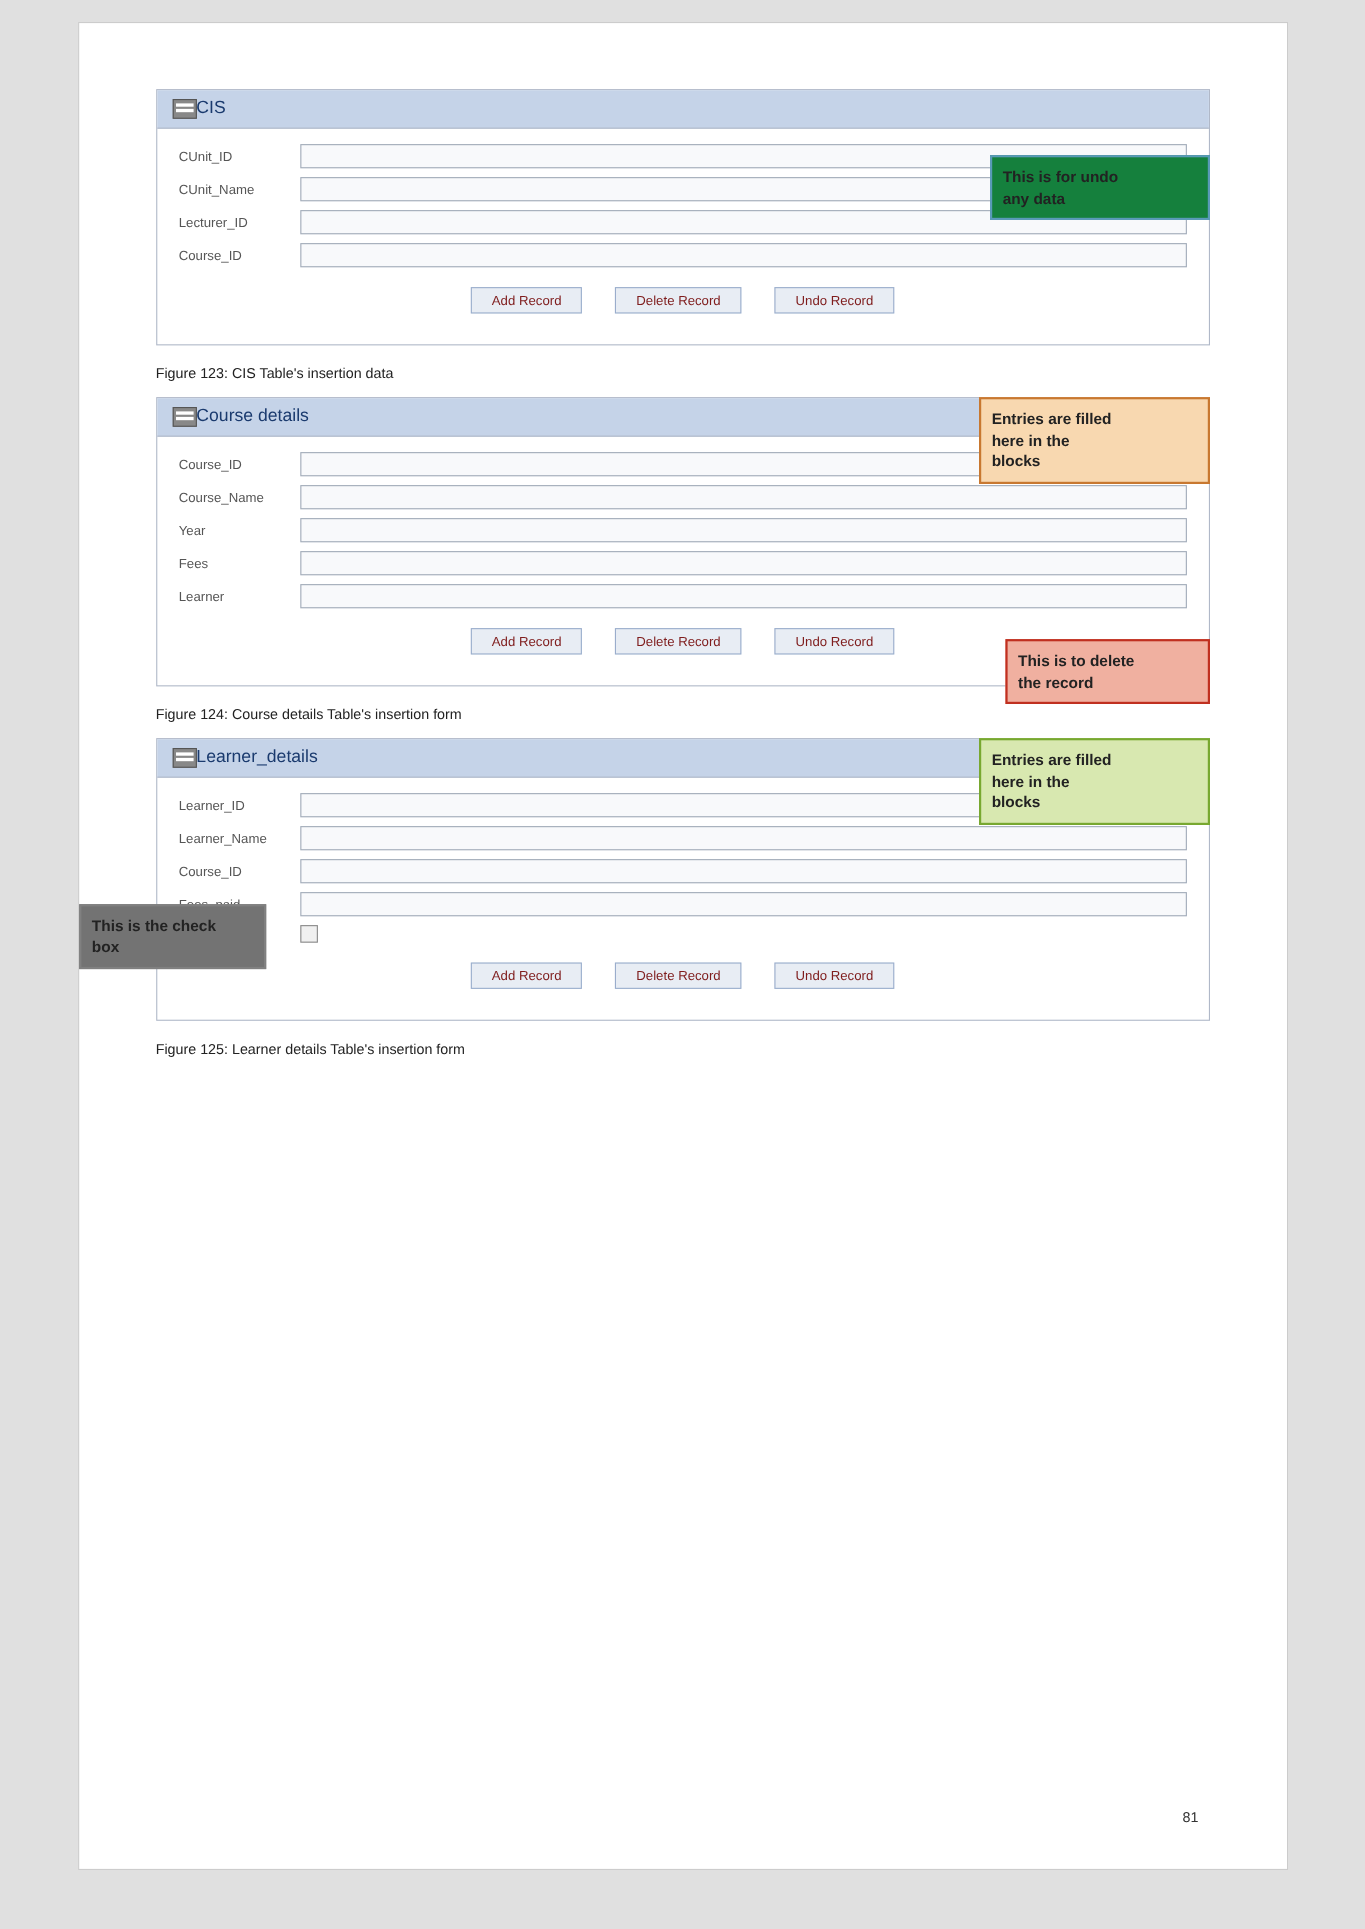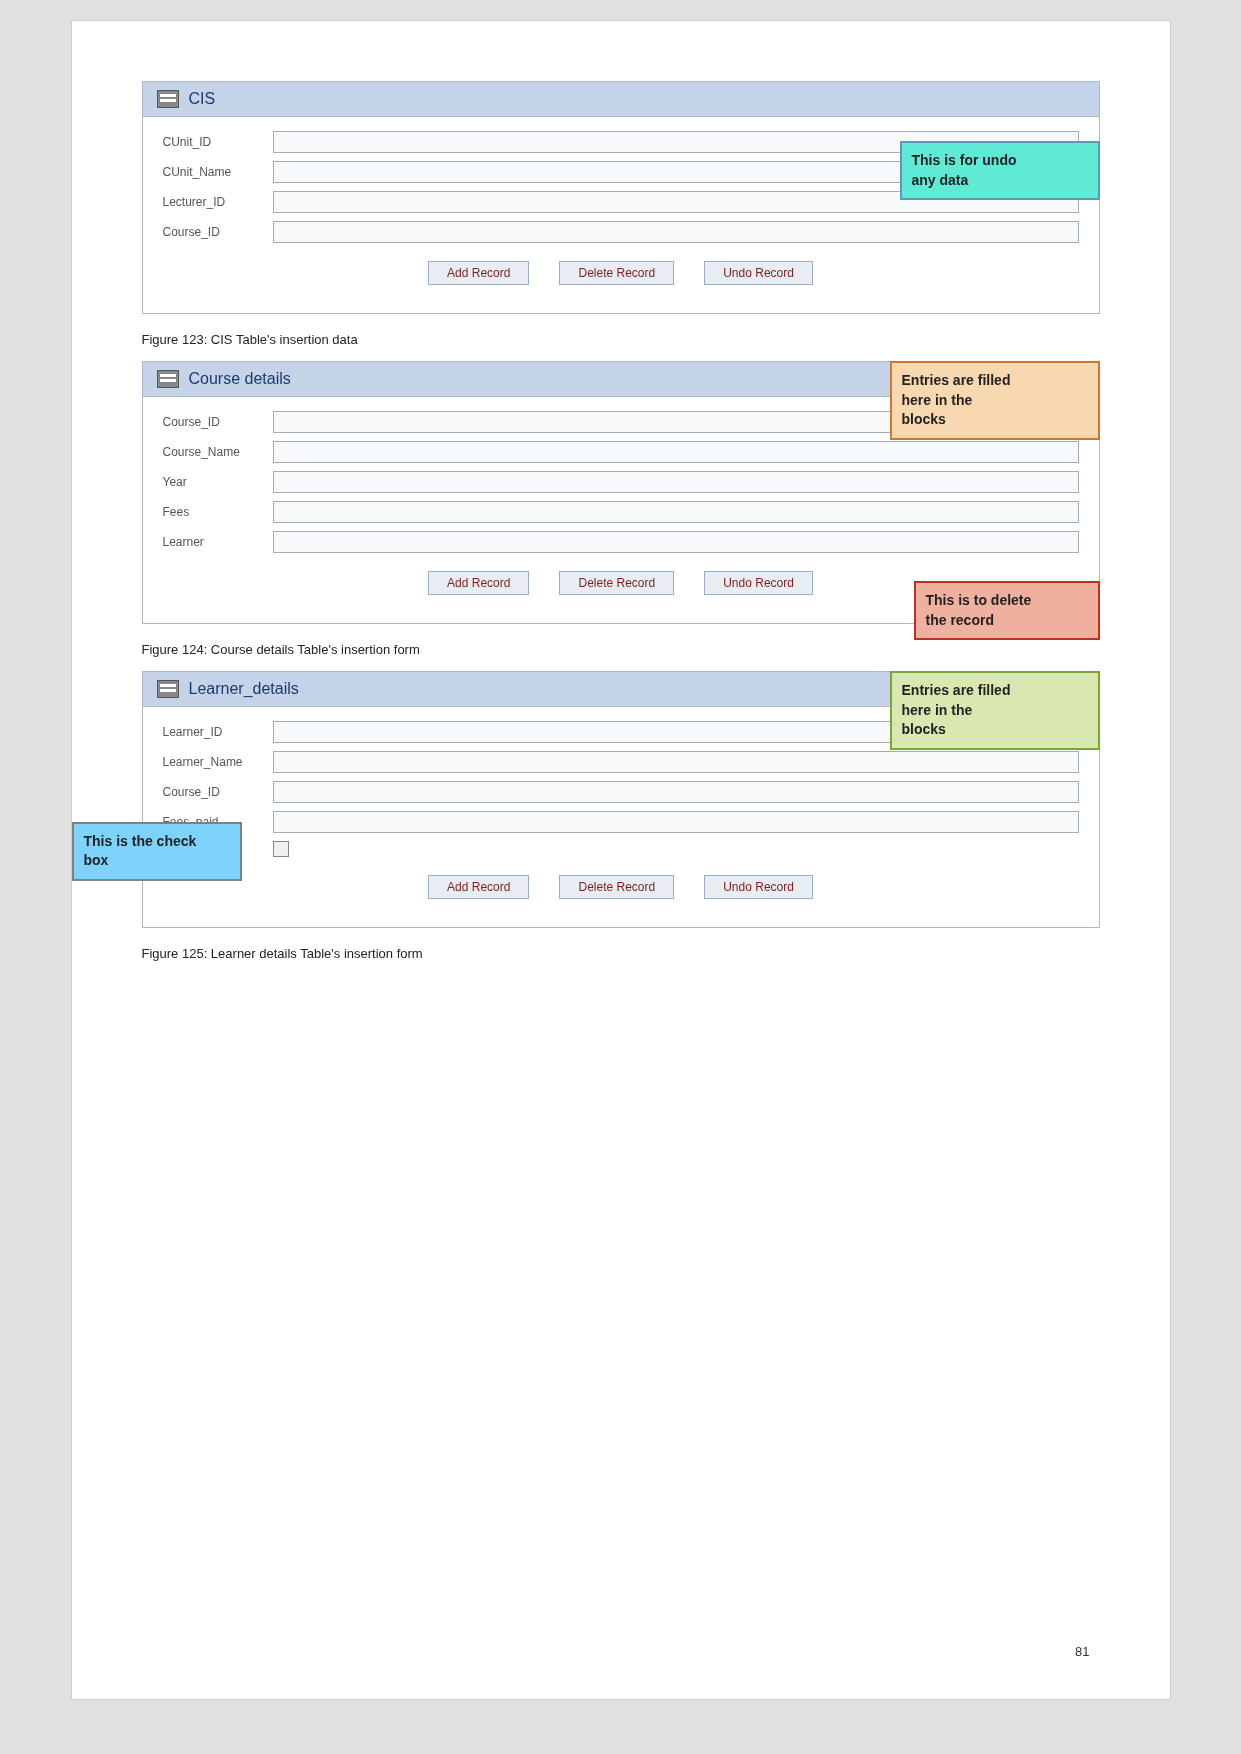--- a/index.html
+++ b/index.html
@@ -28,21 +28,20 @@
       border: 1px solid #b0b8c8;
       background: #fff;
       margin-bottom: 18px;
       position: relative;
     }
     .form-header {
       background: #c5d3e8;
       padding: 8px 14px;
       display: flex;
       align-items: center;
-      gap: 10px;
       border-bottom: 1px solid #b0b8c8;
     }
     .form-header .icon {
       width: 22px;
       height: 18px;
       background: #888;
       display: inline-block;
       position: relative;
       border: 1px solid #555;
     }
@@ -115,41 +114,41 @@
     .callout {
       position: absolute;
       border: 2px solid;
       padding: 8px 10px;
       font-size: 14px;
       font-weight: bold;
       line-height: 1.4;
       z-index: 10;
     }
     .callout-blue {
-      background: #5eead4;
+      background: #15803d;
       border-color: #5a9ab8;
       color: #222;
     }
     .callout-orange {
       background: #f8d8b0;
       border-color: #c87830;
       color: #222;
     }
     .callout-red {
       background: #f0b0a0;
       border-color: #c03020;
       color: #222;
     }
     .callout-green {
       background: #d8e8b0;
       border-color: #78a830;
       color: #222;
     }
     .callout-gray {
-      background: #7dd3fc;
+      background: #737373;
       border-color: #808080;
       color: #222;
     }
 
     
     .form-checkbox {
       width: 16px;
       height: 16px;
       border: 1px solid #888;
       background: #f0f0f0;

